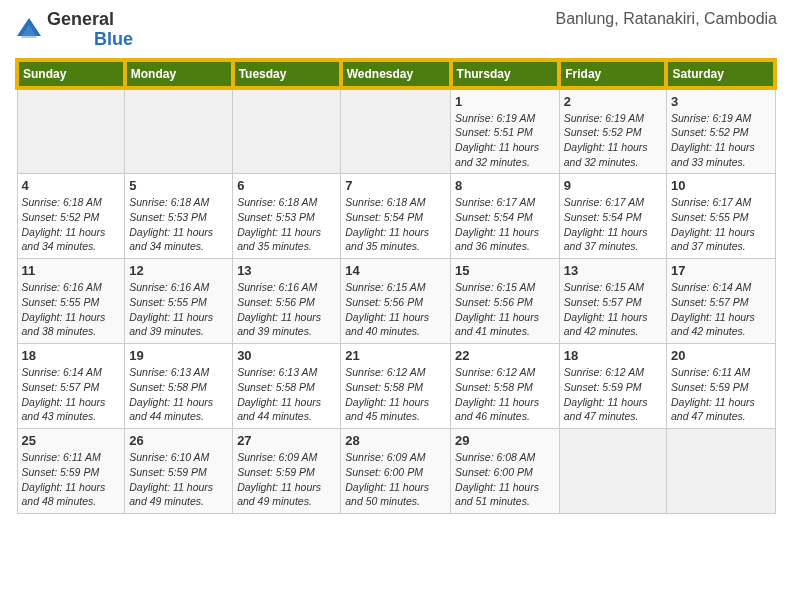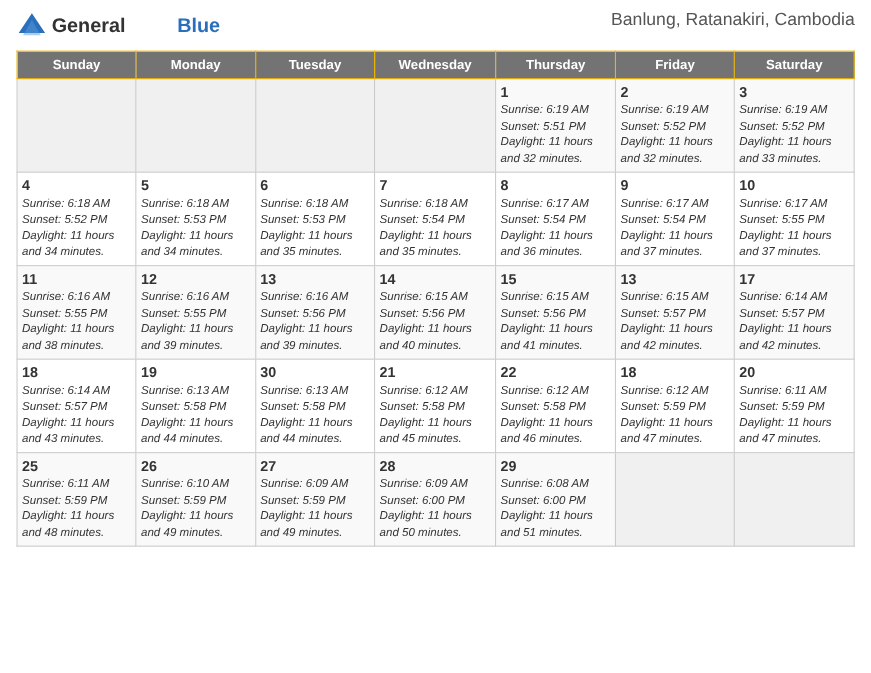--- a/index.html
+++ b/index.html
@@ -16,21 +16,21 @@
       justify-content: space-between;
       margin-bottom: 8px;
     }
     .logo {
       display: flex;
       align-items: center;
       gap: 4px;
     }
     .logo-text {
       display: flex;
-      flex-direction: row;
+      flex-direction: column;
       line-height: 1.1;
     }
     .logo-general {
       font-size: 18px;
       font-weight: bold;
       color: #333;
     }
     .logo-blue {
       font-size: 18px;
       font-weight: bold;
@@ -52,26 +52,26 @@
     .location {
       font-size: 16px;
       color: #555;
     }
     table {
       width: 100%;
       border-collapse: collapse;
       font-size: 11px;
     }
     thead tr th {
-      background-color: #737373;
+      background-color: #4d7c0f;
       color: #fff;
       padding: 5px 4px;
-      text-align: center;
+      text-align: left;
       font-size: 12px;
-      border: 1px solid #eab308;
+      border: 4px solid #eab308;
     }
     tbody tr td {
       border: 1px solid #ccc;
       vertical-align: top;
       padding: 4px 4px;
       width: 113px;
       min-height: 80px;
       height: 85px;
     }
     tbody tr:nth-child(odd) td {

